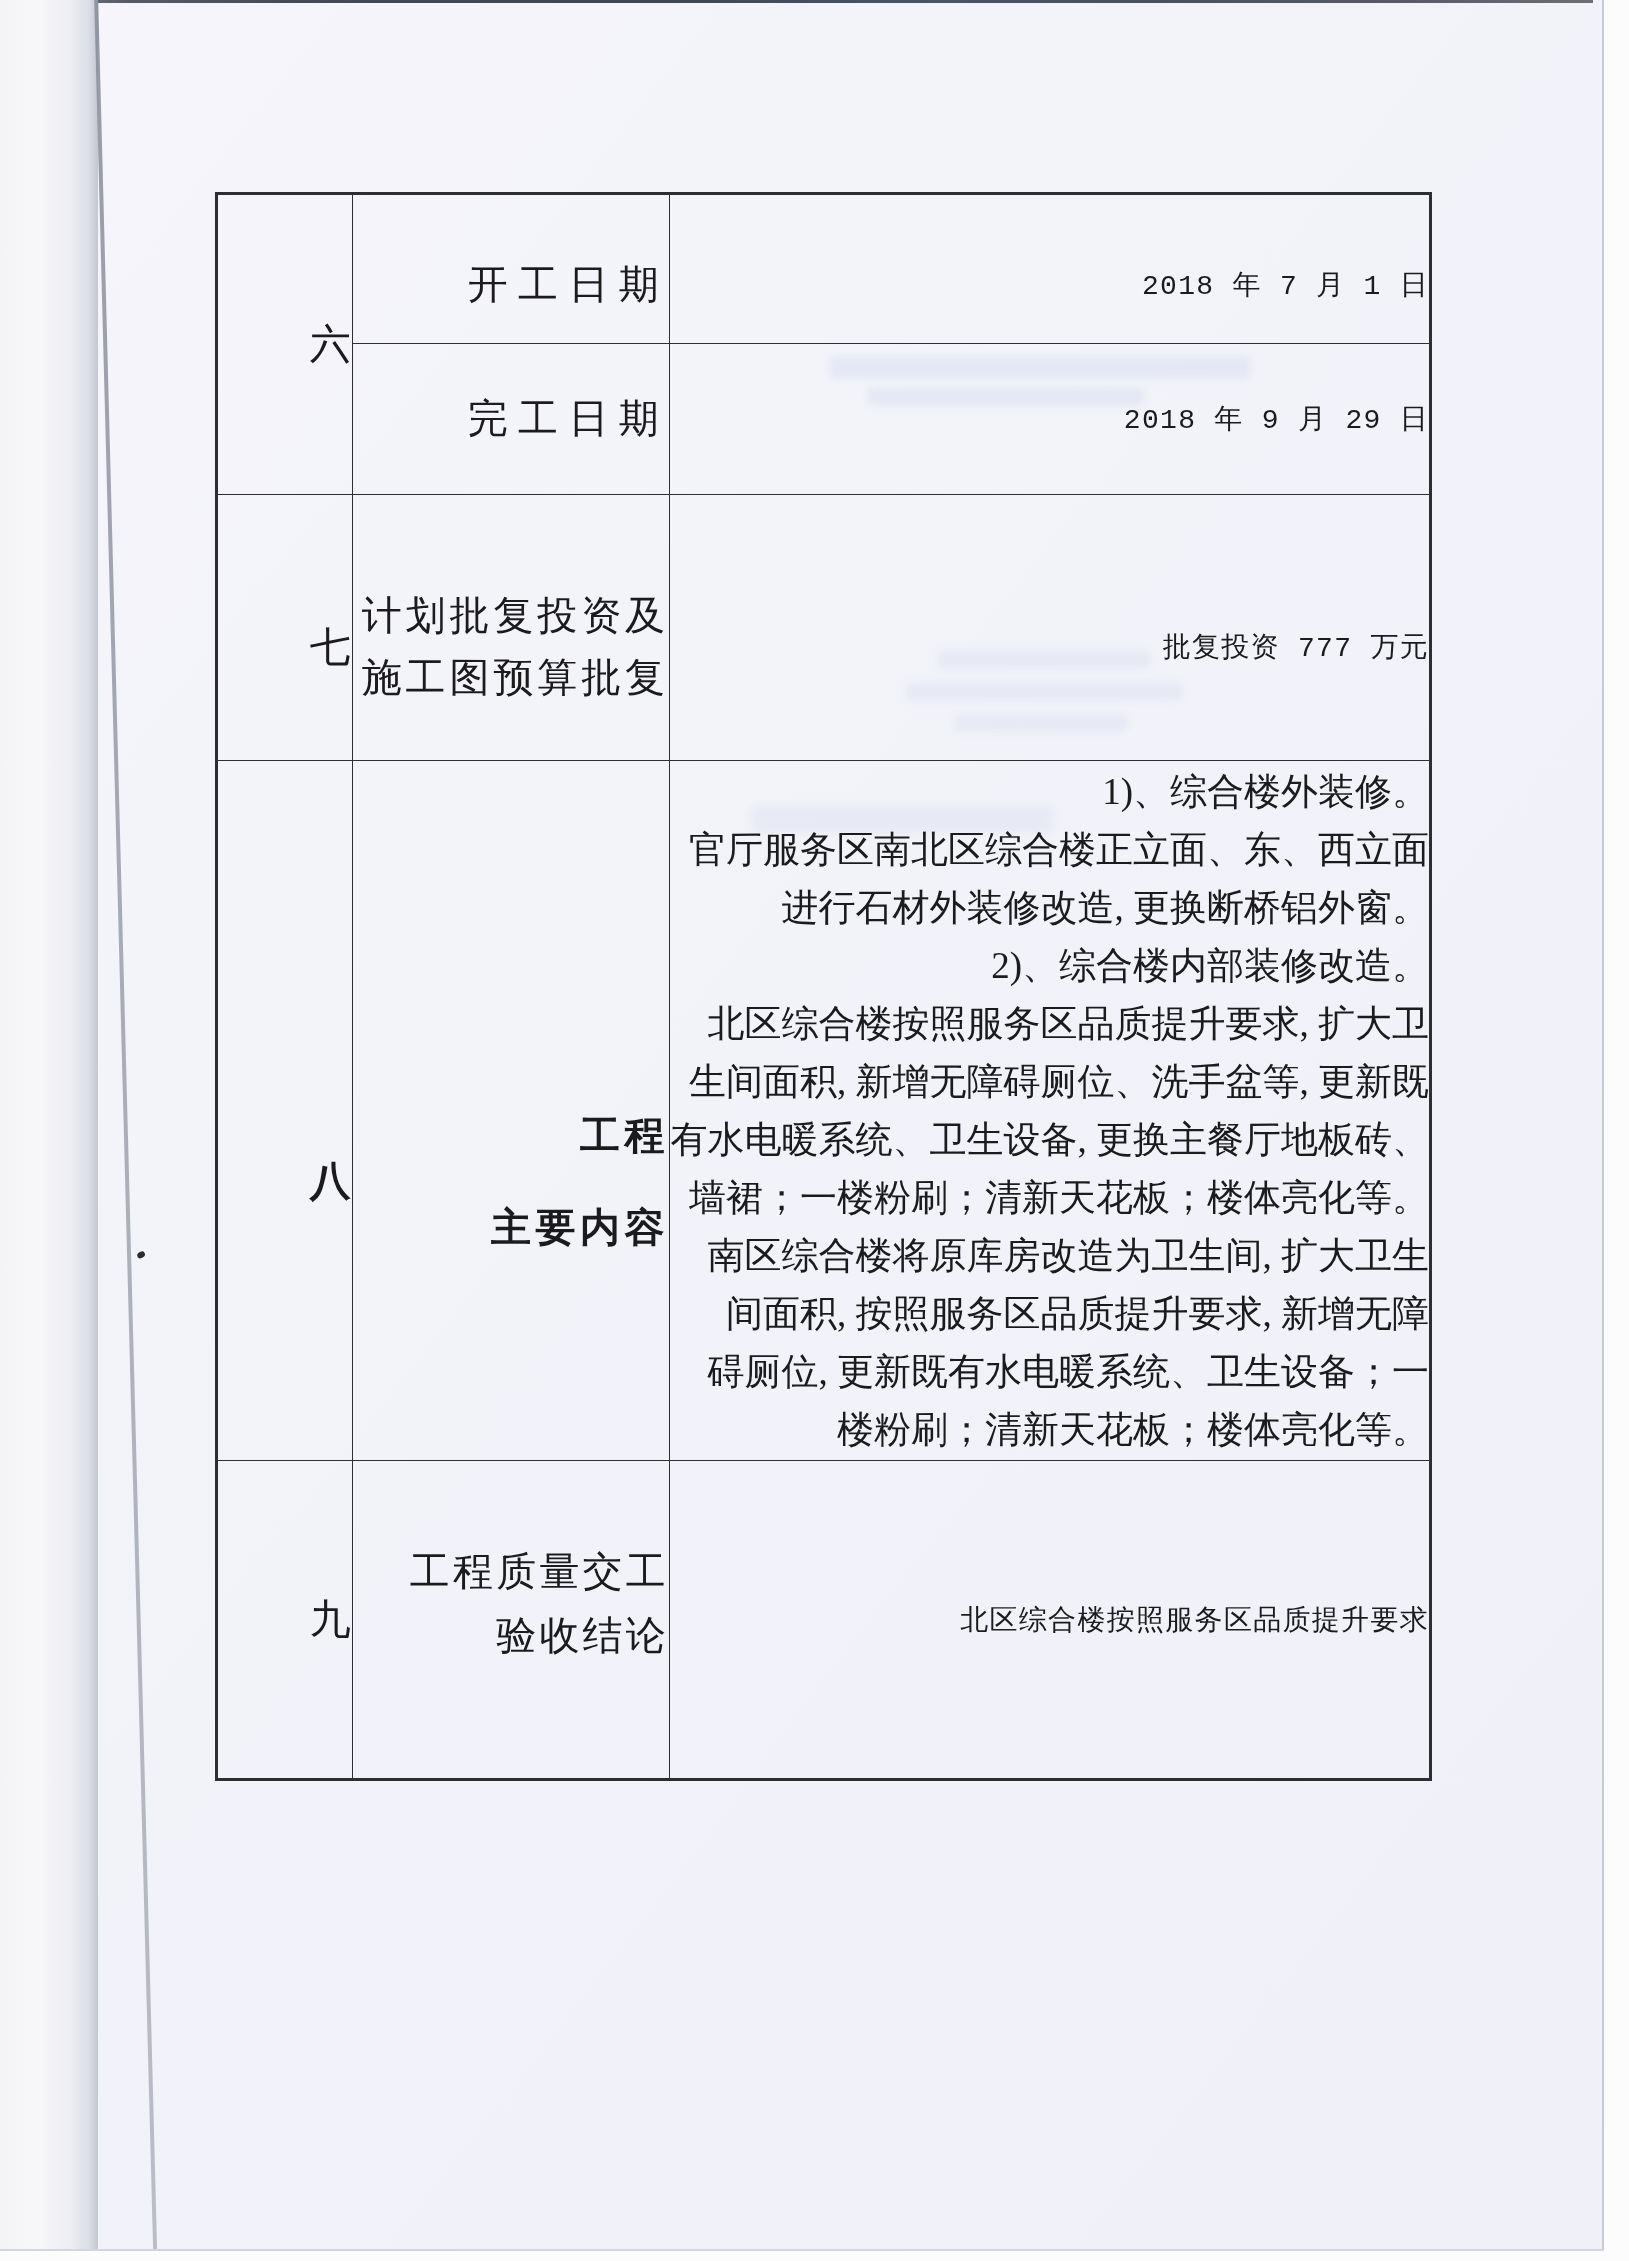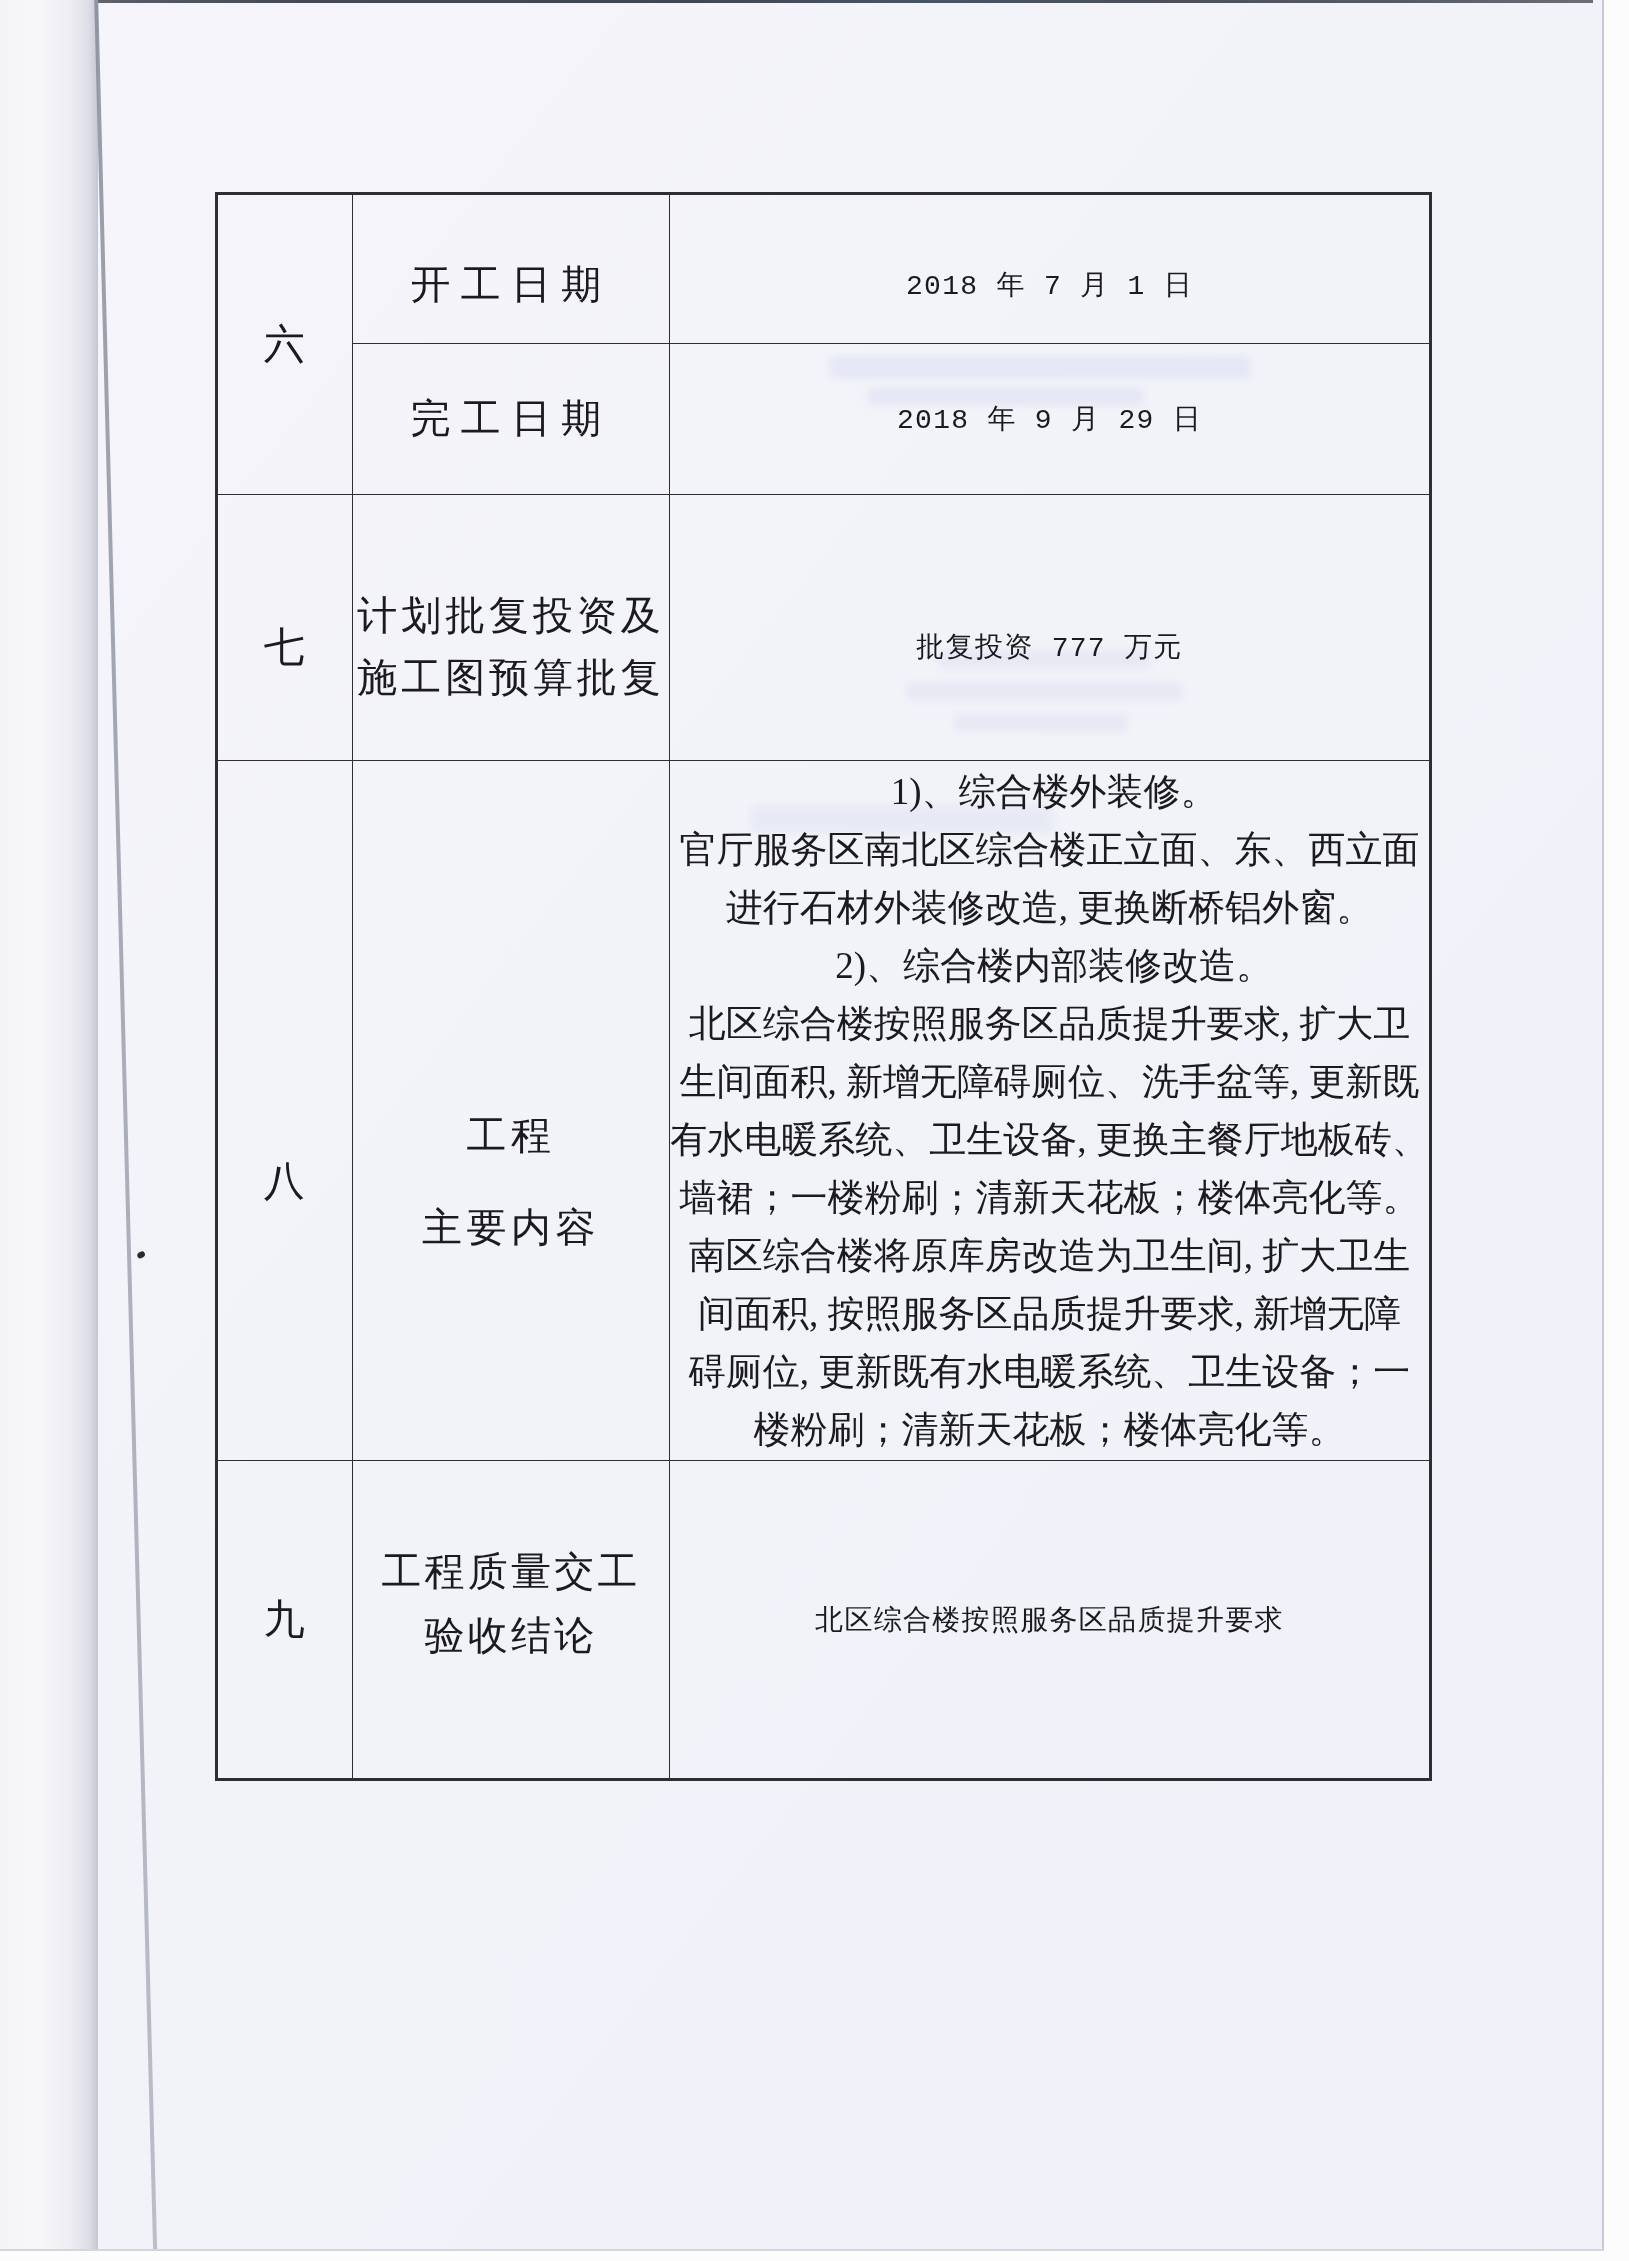--- a/index.html
+++ b/index.html
@@ -106,42 +106,42 @@
     top: 192px;
     width: 1215px;
     height: 1586px;
     border-collapse: collapse;
     table-layout: fixed;
     border: 3.2px solid #2e2e30;
   }
   table.doc-table td {
     border: 1.9px solid #2e2e30;
     vertical-align: middle;
-    text-align: center;
+    text-align: right;
     padding: 0;
     overflow: hidden;
   }
   col.c-num { width: 136px; }
   col.c-lab { width: 317px; }
   col.c-val { width: 761px; }
   tr.r6a { height: 150px; }
   tr.r6b { height: 151px; padding-left: 28px; }
   tr.r7  { height: 266px; }
   tr.r8  { height: 700px; }
   tr.r9  { height: 319px; }
 
   td.num { font-size: 41px; letter-spacing: 1.3px; }
   td.lab { font-size: 40px; letter-spacing: 3.9px; line-height: 1.55; }
   td.val { font-size: 28px; letter-spacing: 1.3px; font-family: Liberation Mono, monospace; }
   .pre { white-space: pre-wrap; }
 
   tr.r6a td.lab, tr.r6a td.val { padding-top: 32px; }
   tr.r6a td.lab, tr.r6b td.lab { letter-spacing: 10.3px; }
   tr.r7 td { padding-top: 39px; }
-  tr.r8 td.num, tr.r8 td.lab { padding-top: 142px; }
+  tr.r8 td.num, tr.r8 td.lab { padding-top: 142px; font-weight: bold; }
   tr.r8 td.lab { line-height: 2.3; letter-spacing: 4.5px; }
   tr.r9 td.lab { padding-bottom: 32px; line-height: 1.6; letter-spacing: 3.2px; }
   td.content {
     vertical-align: top;
     text-align: left;
     font-size: 37px;
     line-height: 58px;
     letter-spacing: 0;
     padding: 3.9px 5.2px 0 9px;
   }

